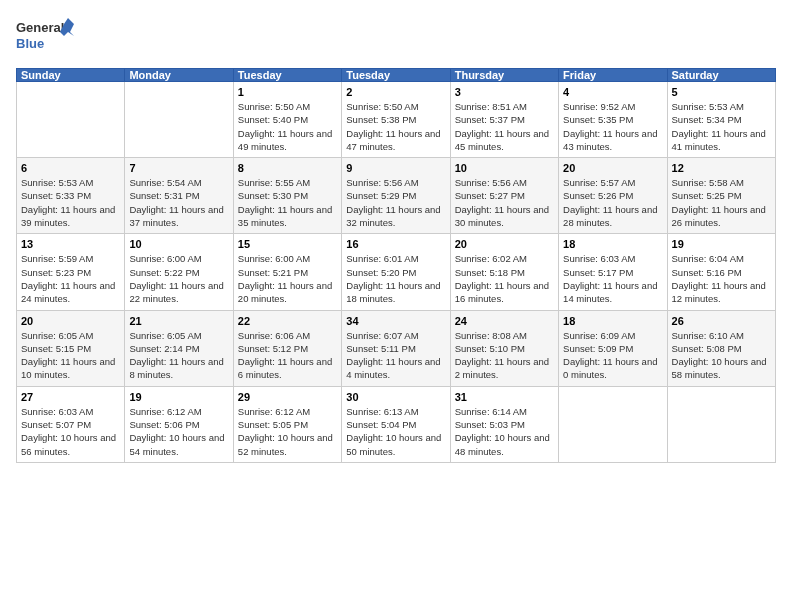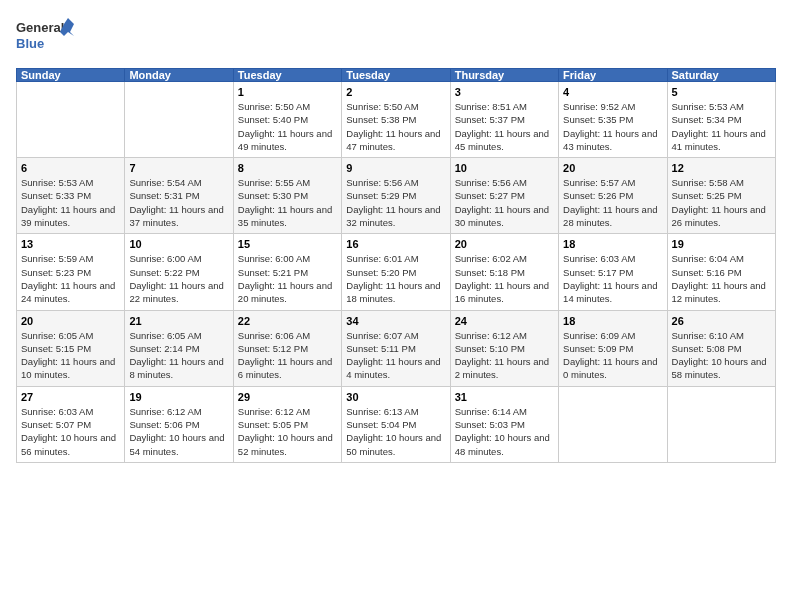--- a/index.html
+++ b/index.html
@@ -245,21 +245,21 @@
 Daylight: 11 hours and 6 minutes.</div>
         </td>
         <td>
           <span class="day-number">34</span>
           <div class="day-info">Sunrise: 6:07 AM
 Sunset: 5:11 PM
 Daylight: 11 hours and 4 minutes.</div>
         </td>
         <td>
           <span class="day-number">24</span>
-          <div class="day-info">Sunrise: 6:12 AM
+          <div class="day-info">Sunrise: 8:08 AM
 Sunset: 5:10 PM
 Daylight: 11 hours and 2 minutes.</div>
         </td>
         <td>
           <span class="day-number">18</span>
           <div class="day-info">Sunrise: 6:09 AM
 Sunset: 5:09 PM
 Daylight: 11 hours and 0 minutes.</div>
         </td>
         <td>

